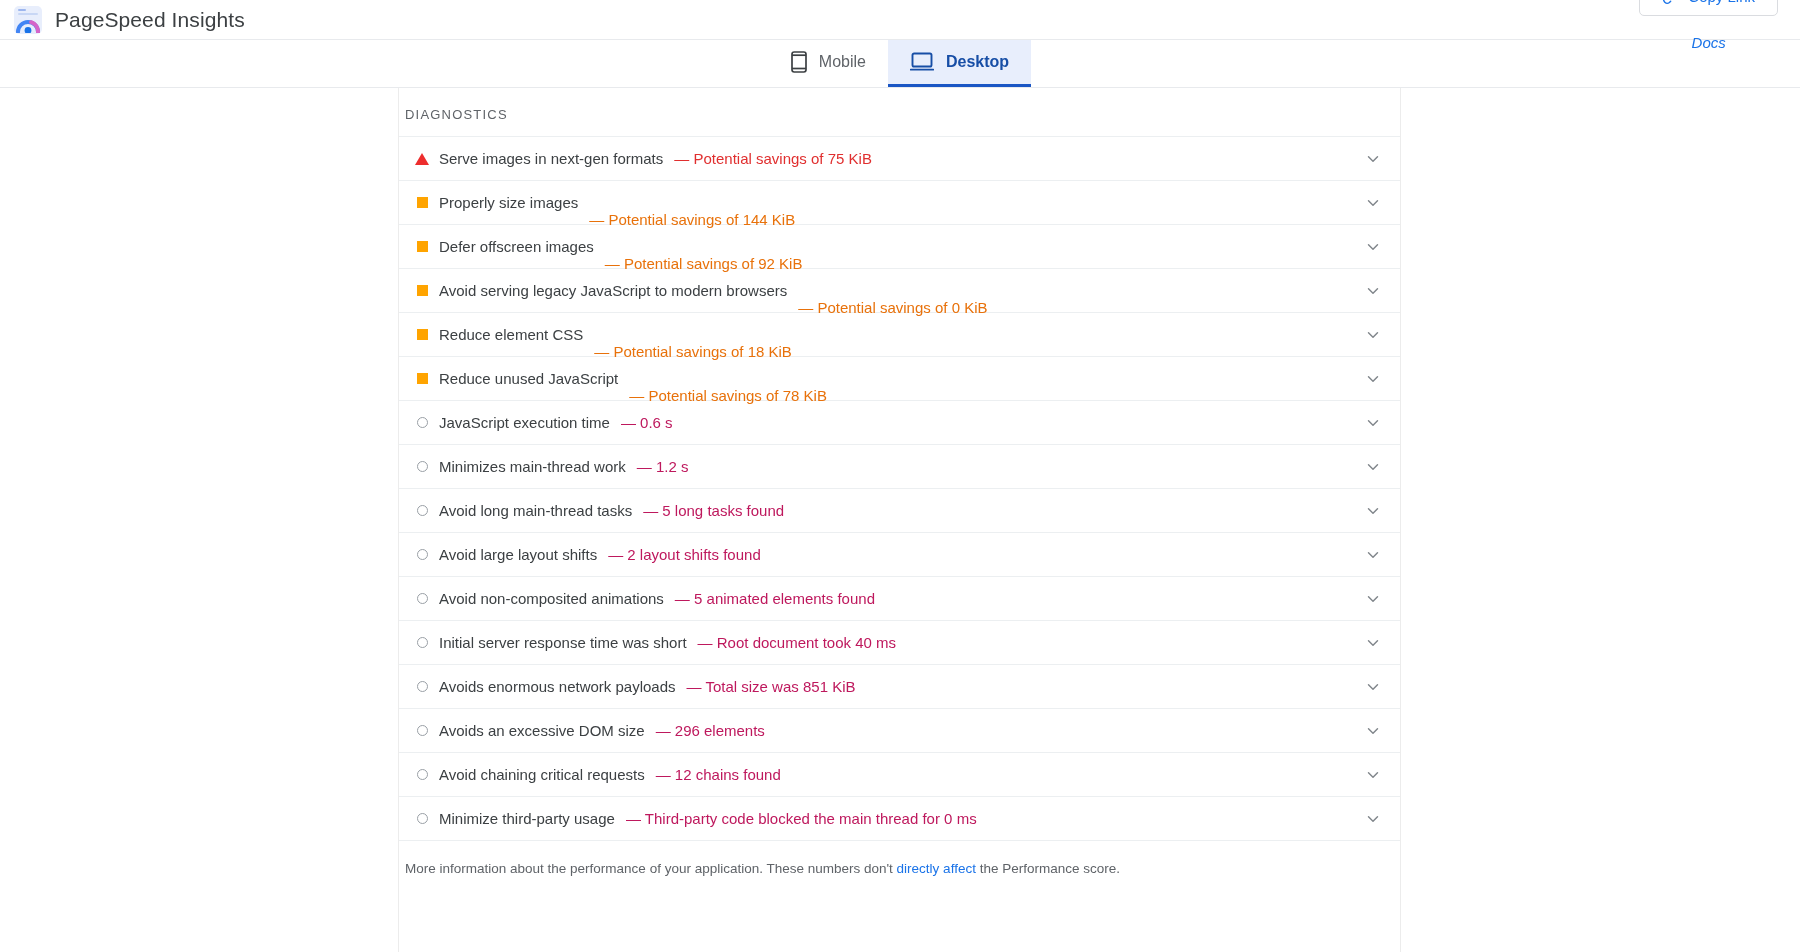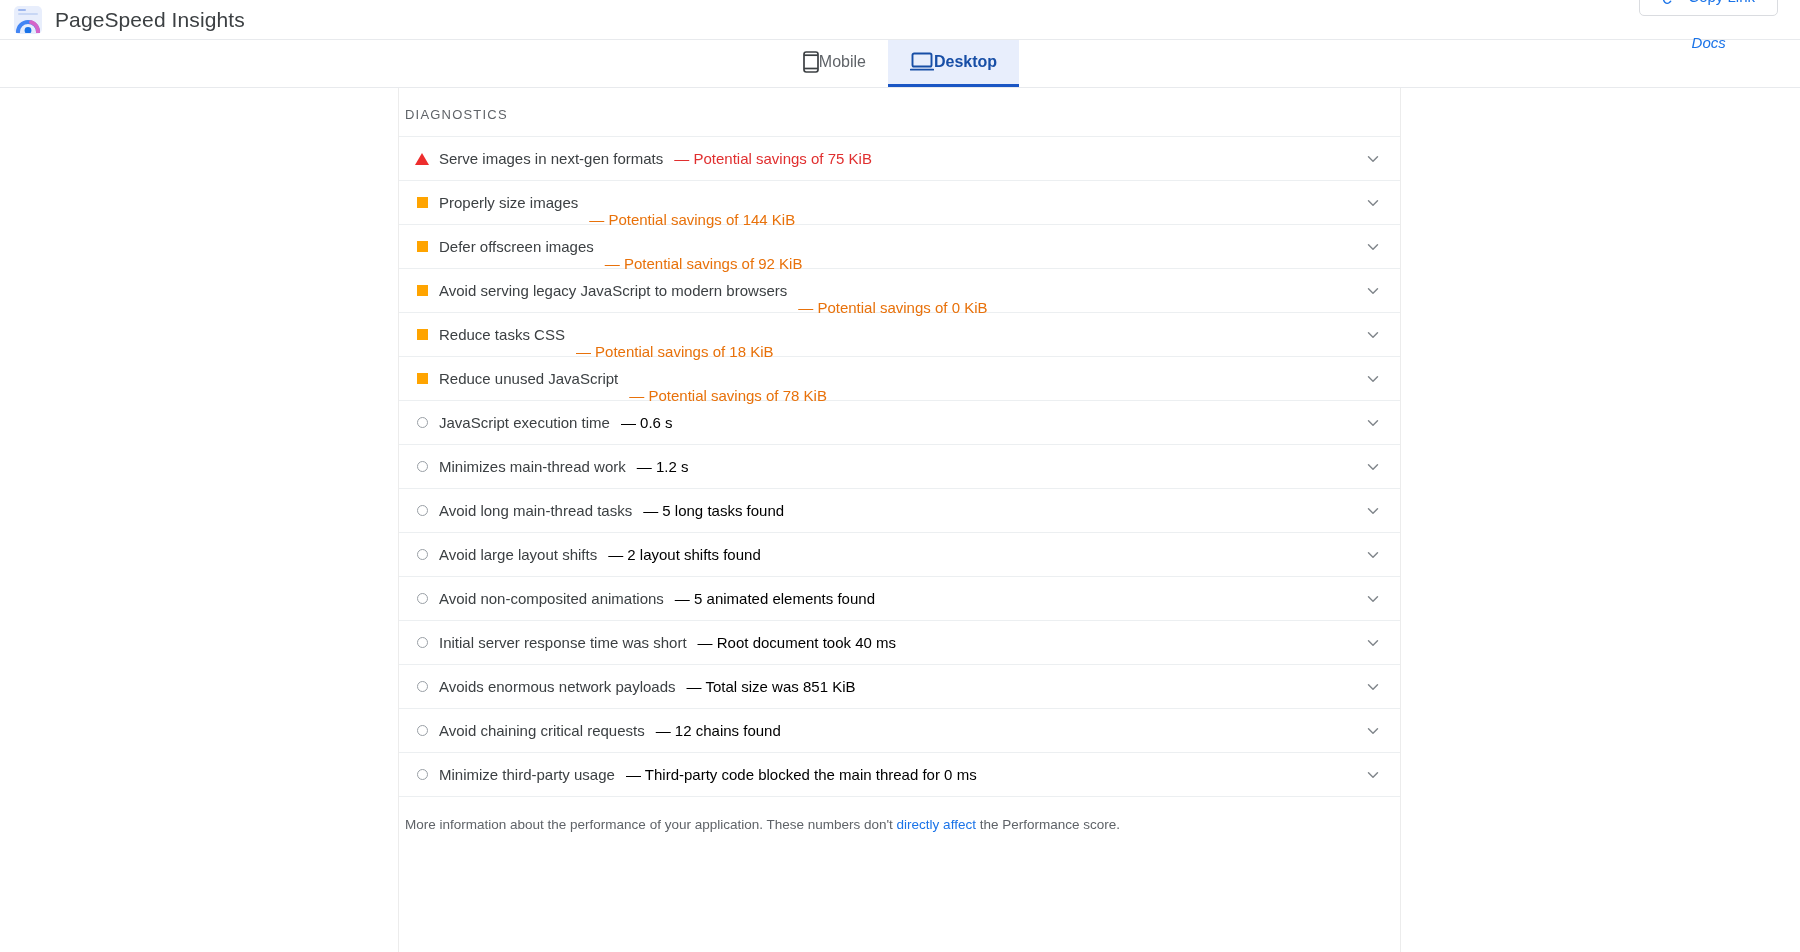--- a/index.html
+++ b/index.html
@@ -102,20 +102,21 @@
     justify-content: center;
     align-items: flex-end;
     height: 48px;
     background: #fff;
     border-bottom: 1px solid #e8eaed;
   }
   .tab {
     display: inline-flex;
     align-items: center;
     justify-content: center;
+    gap: 12px;
     height: 48px;
     padding: 0 22px;
     font-size: 16px;
     color: #5f6368;
     background: transparent;
     border: none;
     border-bottom: 3px solid transparent;
     cursor: pointer;
     font-family: "Liberation Sans", sans-serif;
     white-space: nowrap;
@@ -190,21 +191,21 @@
     color: #3c4043;
     white-space: nowrap;
   }
   .audit-detail {
     font-size: 15px;
     margin-left: 11px;
     white-space: nowrap;
   }
   .audit-detail.sev-red   { color: #e02f2f; }
   .audit-detail.sev-orange{ color: #e8710a; margin-top: 33px; }
-  .audit-detail.sev-gray  { color: #000000; }
+  .audit-detail.sev-gray  { color: #be185d; }
   .audit-chevron {
     margin-left: auto;
     color: #80868b;
     display: flex;
     align-items: center;
     padding-left: 16px;
   }
   .card-footnote {
     padding: 18px 6px 0 6px;
     font-size: 13.5px;
@@ -319,21 +320,21 @@
           <span class="audit-chevron">
             <svg width="18" height="18" viewBox="0 0 24 24" fill="none" stroke="currentColor" stroke-width="1.9" stroke-linecap="round" stroke-linejoin="round">
               <polyline points="6 9 12 15 18 9"></polyline>
             </svg>
           </span>
         </div>
         <div class="audit-row">
           <span class="audit-icon">
             <span class="ic-square"></span>
           </span>
-          <span class="audit-title">Reduce tasks CSS</span>
+          <span class="audit-title">Reduce element CSS</span>
           <span class="audit-detail sev-orange">—  Potential savings of 18 KiB</span>
           <span class="audit-chevron">
             <svg width="18" height="18" viewBox="0 0 24 24" fill="none" stroke="currentColor" stroke-width="1.9" stroke-linecap="round" stroke-linejoin="round">
               <polyline points="6 9 12 15 18 9"></polyline>
             </svg>
           </span>
         </div>
         <div class="audit-row">
           <span class="audit-icon">
             <span class="ic-square"></span>
@@ -417,20 +418,32 @@
               <polyline points="6 9 12 15 18 9"></polyline>
             </svg>
           </span>
         </div>
         <div class="audit-row">
           <span class="audit-icon">
             <span class="ic-circle"></span>
           </span>
           <span class="audit-title">Avoids enormous network payloads</span>
           <span class="audit-detail sev-gray">—  Total size was 851 KiB</span>
+          <span class="audit-chevron">
+            <svg width="18" height="18" viewBox="0 0 24 24" fill="none" stroke="currentColor" stroke-width="1.9" stroke-linecap="round" stroke-linejoin="round">
+              <polyline points="6 9 12 15 18 9"></polyline>
+            </svg>
+          </span>
+        </div>
+        <div class="audit-row">
+          <span class="audit-icon">
+            <span class="ic-circle"></span>
+          </span>
+          <span class="audit-title">Avoids an excessive DOM size</span>
+          <span class="audit-detail sev-gray">—  296 elements</span>
           <span class="audit-chevron">
             <svg width="18" height="18" viewBox="0 0 24 24" fill="none" stroke="currentColor" stroke-width="1.9" stroke-linecap="round" stroke-linejoin="round">
               <polyline points="6 9 12 15 18 9"></polyline>
             </svg>
           </span>
         </div>
         <div class="audit-row">
           <span class="audit-icon">
             <span class="ic-circle"></span>
           </span>

